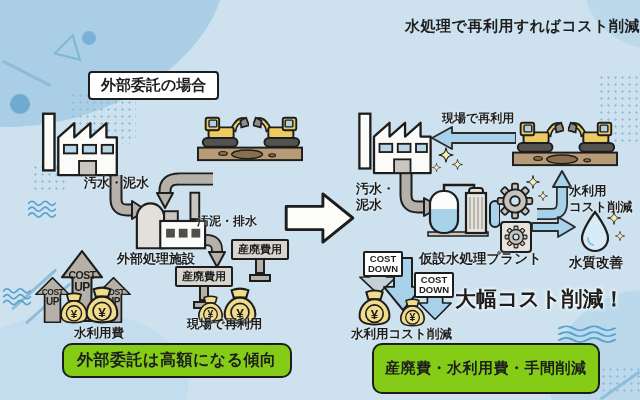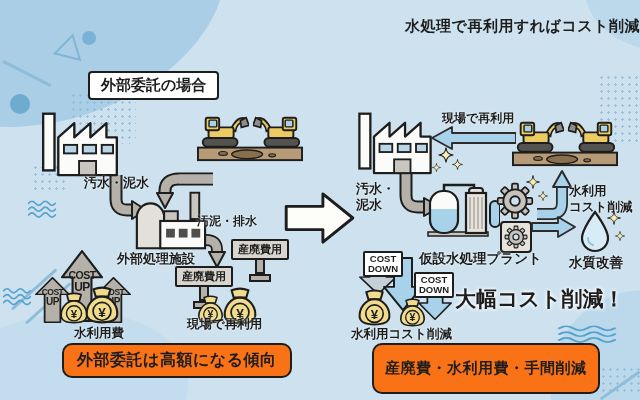--- a/index.html
+++ b/index.html
@@ -8,21 +8,21 @@
   .abs{position:absolute}
   svg text{font-family:inherit}
   
   .blob{position:absolute;border-radius:50%}
   .dots{position:absolute;background-image:radial-gradient(#8fbcd9 1.2px,transparent 1.4px);background-size:7px 7px;opacity:.85}
   .diag{position:absolute;height:2.5px;background:#8fbcd9;border-radius:2px}
   
   #title{position:absolute;left:0;top:17px;width:640px;text-align:right;font-size:15px;font-weight:800;letter-spacing:.5px}
   .lbl{position:absolute;font-weight:800;color:#1d1d1d;white-space:nowrap;text-shadow:0 0 3px rgba(255,255,255,.8)}
   .badge{position:absolute;background:#fff;border:2.5px solid #1d1d1d;border-radius:4px;font-weight:800;padding:3px 11px;white-space:nowrap}
-  .conc{position:absolute;background:#f97316;border:2.5px solid #1d1d1d;border-radius:10px;font-weight:800;white-space:nowrap}
+  .conc{position:absolute;background:#84cc16;border:2.5px solid #1d1d1d;border-radius:10px;font-weight:800;white-space:nowrap}
   .signpost{position:absolute;display:flex;flex-direction:column;align-items:center}
   .sign{background:#d8d5ce;border:2px solid #1d1d1d;font-weight:800;font-size:11px;padding:1px 5px;border-radius:2px;white-space:nowrap}
   .post{width:6px;height:12px;background:#b5b1a9;border:2px solid #1d1d1d;border-top:none}
   .pbase{width:18px;height:4px;background:#b5b1a9;border:2px solid #1d1d1d}
   .costtext{position:absolute;text-align:center;font-weight:800;line-height:1.05;letter-spacing:-.5px}
   .cdbox{position:absolute;background:#fff;border:2px solid #1d1d1d;text-align:center;font-weight:800;line-height:1.05;padding:1px 3px;font-size:9.5px;border-radius:2px}
   .wrap2{white-space:normal;word-break:break-all;line-height:1.25}
 </style>
 </head>
 <body>

